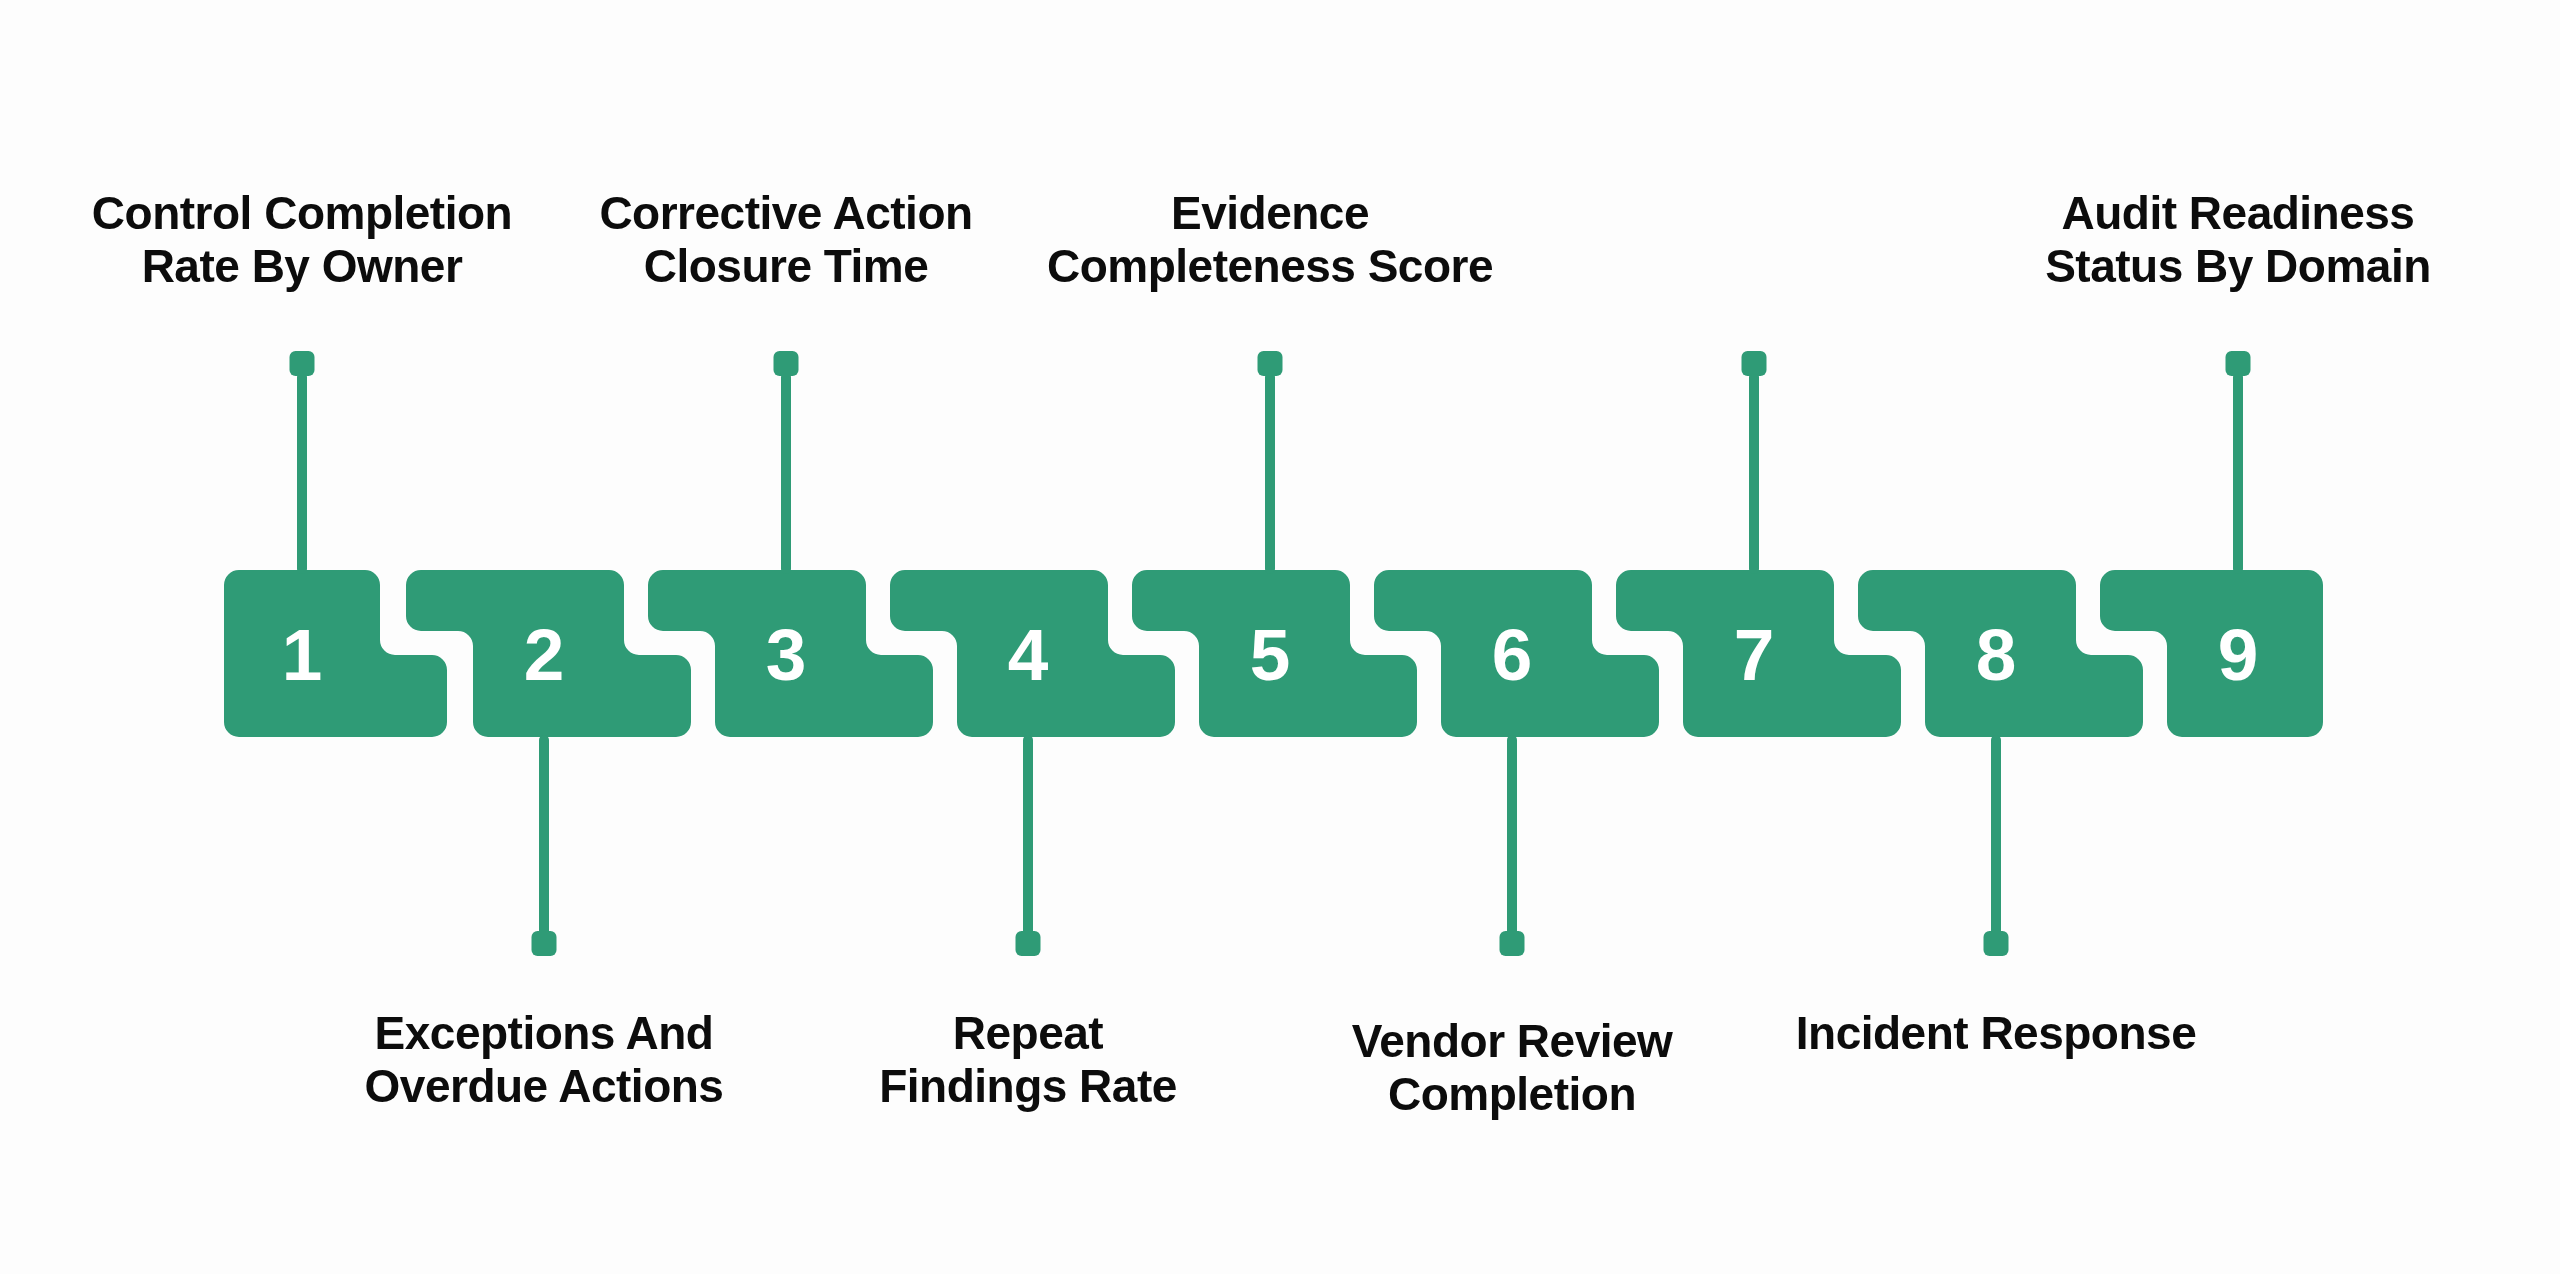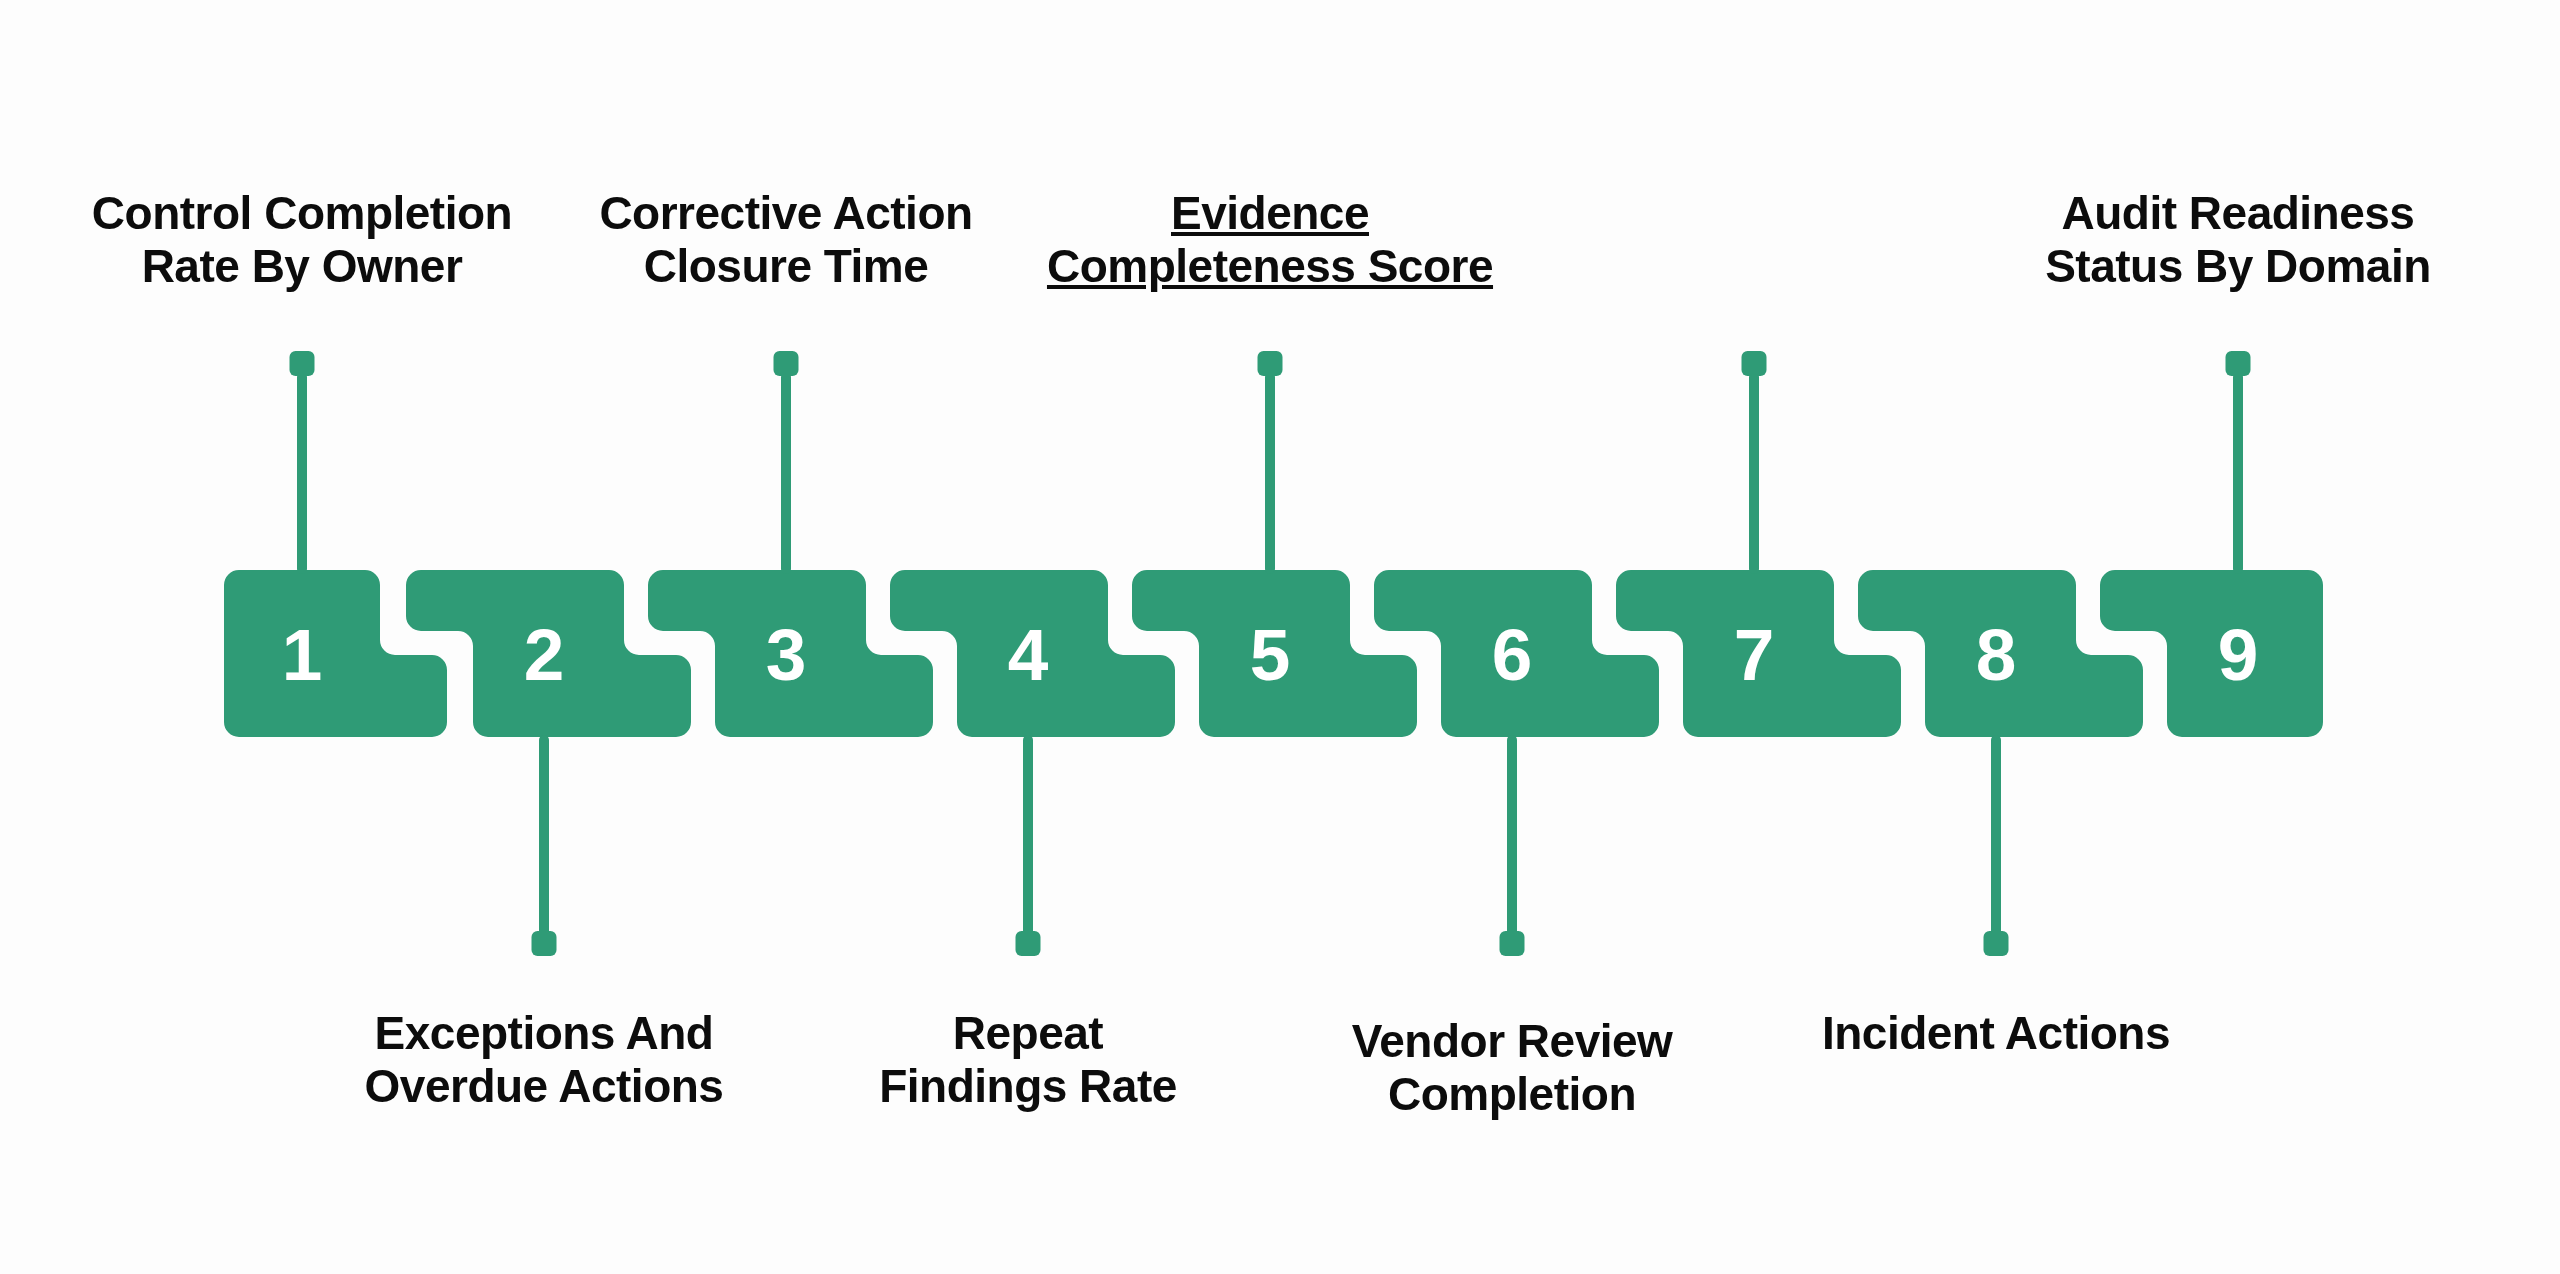--- a/index.html
+++ b/index.html
@@ -86,29 +86,29 @@
     <div>Overdue Actions</div>
   </div>
   <div class="step-label top" style="left: 786px;">
     <div>Corrective Action</div>
     <div>Closure Time</div>
   </div>
   <div class="step-label bottom" style="left: 1028px;">
     <div>Repeat</div>
     <div>Findings Rate</div>
   </div>
-  <div class="step-label top" style="left: 1270px; text-decoration: underline;">
+  <div class="step-label top" style="left: 1270px;">
     <div>Evidence</div>
     <div>Completeness Score</div>
   </div>
   <div class="step-label bottom" style="left: 1512px; margin-top: 8px;">
     <div>Vendor Review</div>
     <div>Completion</div>
   </div>
   <div class="step-label bottom" style="left: 1996px;">
-    <div>Incident Actions</div>
+    <div>Incident Response</div>
   </div>
   <div class="step-label top" style="left: 2238px;">
     <div>Audit Readiness</div>
     <div>Status By Domain</div>
   </div>
 
 </div>
 
 </body></html>

